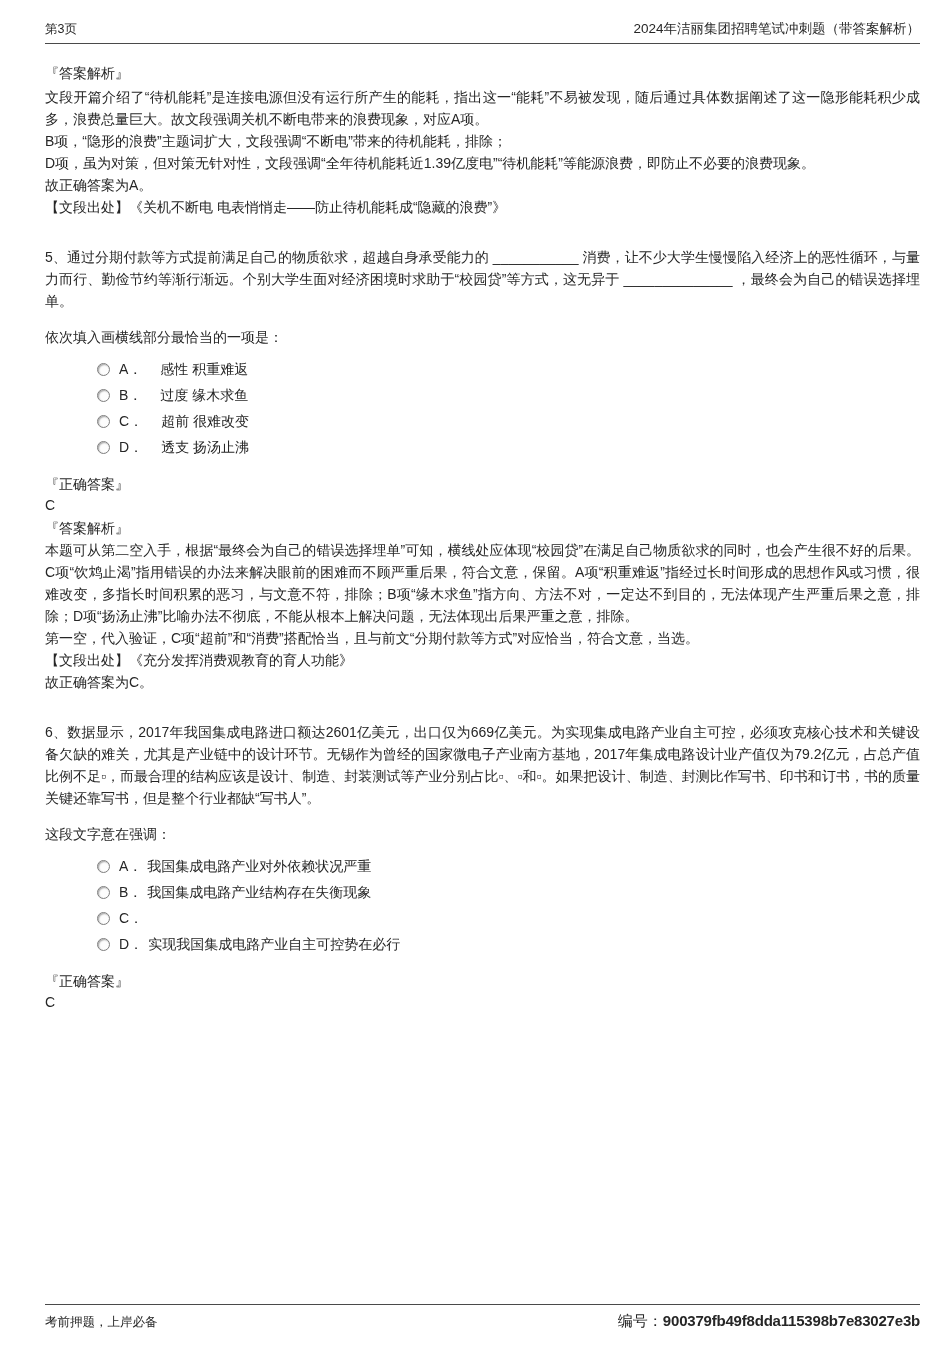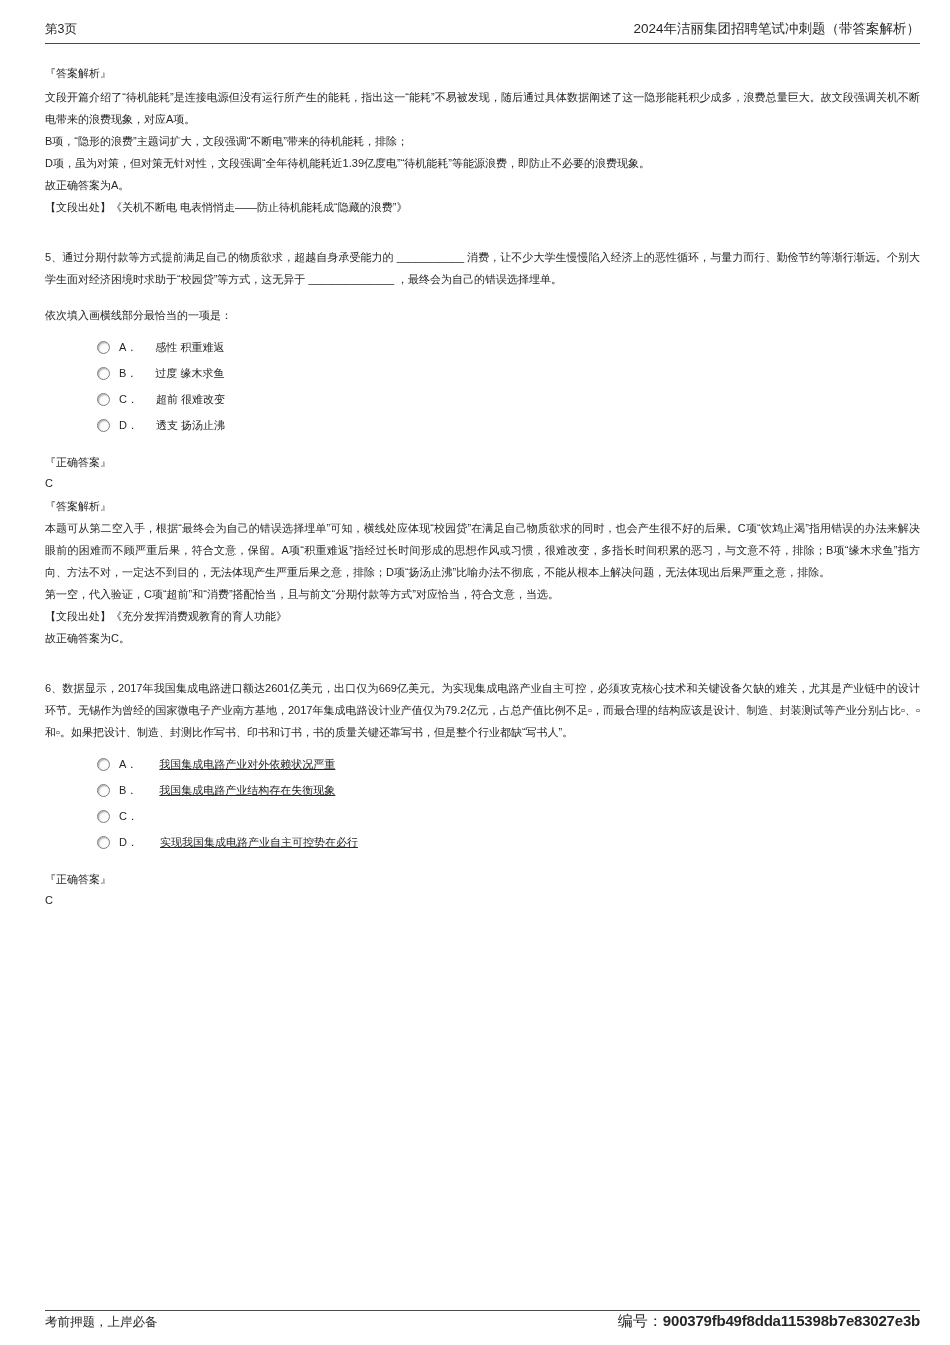--- a/index.html
+++ b/index.html
@@ -12,47 +12,47 @@
 
   
   .hdr {
     display: flex; justify-content: space-between; align-items: flex-end;
     border-bottom: 1px solid #4a4a4a; padding: 20px 0 5px 0; text-align: center;
   }
   .hdr .pageno { font-size: 12.5px; }
   .hdr .doctitle { font-size: 13.5px; }
 
   
-  main { padding-top: 6px; font-size: 11px; line-height: 22px; text-align: justify; }
+  main { padding-top: 6px; font-size: 14px; line-height: 22px; text-align: justify; }
   main p { margin: 0 0; }
   p.bracket-head { margin: 12px 0 2px 0; }
   .question { margin-top: 28px; }
   .instruction { margin-top: 14px; }
 
   
   .options { margin: 8px 0 2px 52px; text-align: left; }
   .option { display: flex; align-items: center; height: 26px; cursor: default; }
   .radio {
     width: 11px; height: 11px; border-radius: 50%; flex: none;
     border: 1px solid #7e7e7e; background: #fdfdfd;
     box-shadow: inset 1px 1px 1.5px rgba(0,0,0,0.35);
     margin-right: 9px;
   }
   .opt-label { white-space: pre; }
   .q5 .opt-text { margin-left: 18px; }
-  .q6 .opt-text { margin-left: 22px; text-decoration: underline; }
+  .q6 .opt-text { margin-left: 5px; }
 
   .answer-label { margin: 14px 0 0 0; line-height: 21px; }
   .answer-value { margin: 0; line-height: 21px; }
   .analysis-head { margin: 2px 0 0 0; line-height: 21px; }
 
   
   .ftr {
     position: absolute; left: 45px; right: 30px; bottom: 14px;
-    border-top: 1px solid #4a4a4a; padding-top: 1px;
+    border-top: 1px solid #4a4a4a; padding-top: 7px;
     display: flex; justify-content: space-between; align-items: baseline;
   }
   .ftr .slogan { font-size: 12.5px; }
   .ftr .serial { font-size: 15px; }
   .ftr .serial .serial-value { font-weight: 700; letter-spacing: -0.2px; }
 </style>
 </head>
 <body>
 
 <div class="page">
@@ -104,20 +104,21 @@
       <p class="answer-value">C</p>
       <p class="analysis-head">『答案解析』</p>
       <p>本题可从第二空入手，根据“最终会为自己的错误选择埋单”可知，横线处应体现“校园贷”在满足自己物质欲求的同时，也会产生很不好的后果。C项“饮鸩止渴”指用错误的办法来解决眼前的困难而不顾严重后果，符合文意，保留。A项“积重难返”指经过长时间形成的思想作风或习惯，很难改变，多指长时间积累的恶习，与文意不符，排除；B项“缘木求鱼”指方向、方法不对，一定达不到目的，无法体现产生严重后果之意，排除；D项“扬汤止沸”比喻办法不彻底，不能从根本上解决问题，无法体现出后果严重之意，排除。</p>
       <p>第一空，代入验证，C项“超前”和“消费”搭配恰当，且与前文“分期付款等方式”对应恰当，符合文意，当选。</p>
       <p>【文段出处】《充分发挥消费观教育的育人功能》</p>
       <p>故正确答案为C。</p>
     </section>
 
     <section class="question q6">
       <p>6、数据显示，2017年我国集成电路进口额达2601亿美元，出口仅为669亿美元。为实现集成电路产业自主可控，必须攻克核心技术和关键设备欠缺的难关，尤其是产业链中的设计环节。无锡作为曾经的国家微电子产业南方基地，2017年集成电路设计业产值仅为79.2亿元，占总产值比例不足▫，而最合理的结构应该是设计、制造、封装测试等产业分别占比▫、▫和▫。如果把设计、制造、封测比作写书、印书和订书，书的质量关键还靠写书，但是整个行业都缺“写书人”。</p>
+      <p class="instruction">这段文字意在强调：</p>
 
       <div class="options">
         <div class="option">
           <span class="radio"></span>
           <span class="opt-label">A．</span>
           <span class="opt-text">我国集成电路产业对外依赖状况严重</span>
         </div>
         <div class="option">
           <span class="radio"></span>
           <span class="opt-label">B．</span>

